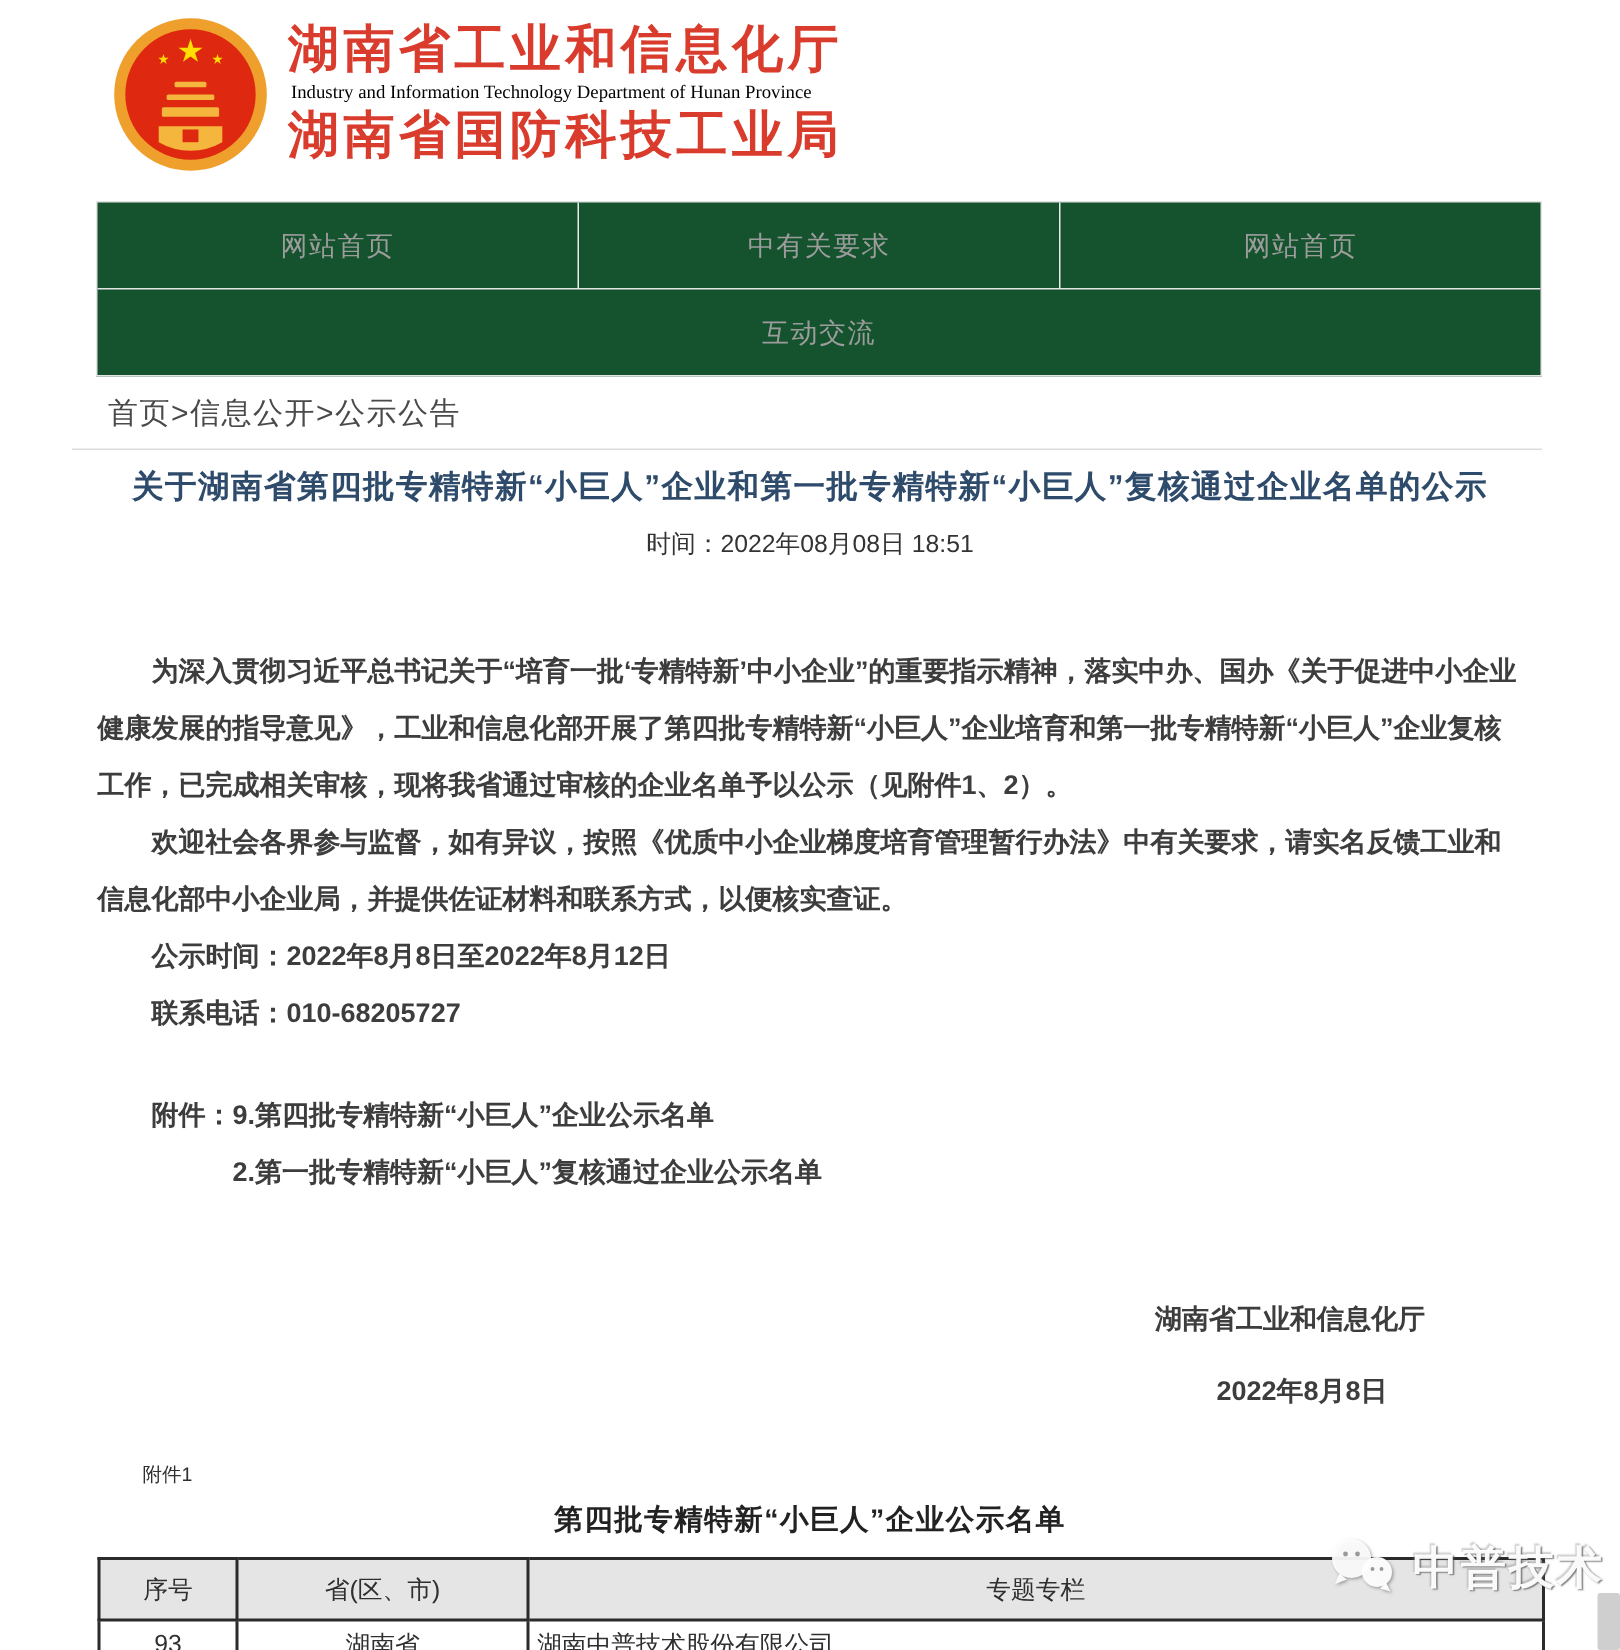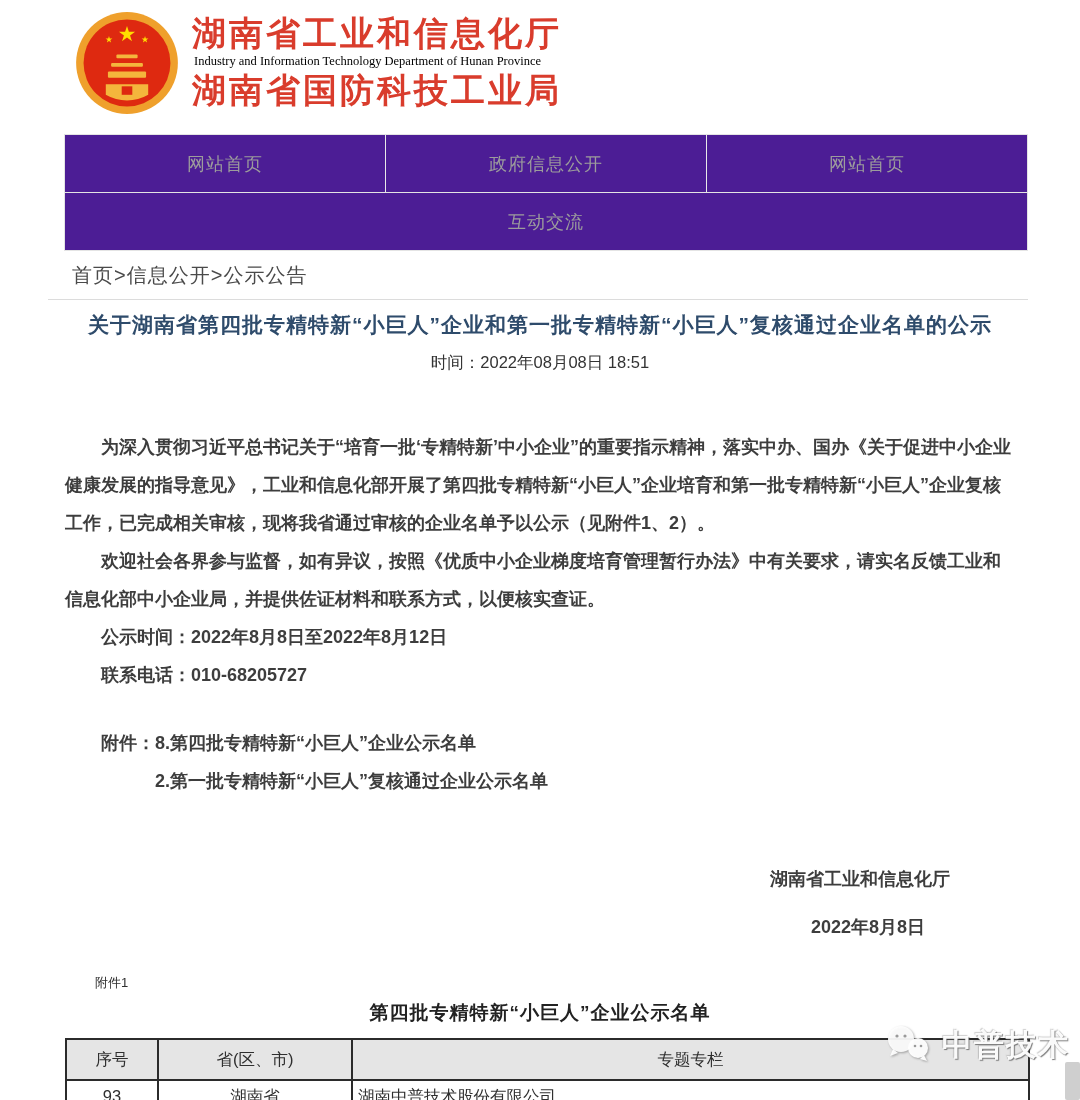--- a/index.html
+++ b/index.html
@@ -14,21 +14,21 @@
   
   .header { display:flex; align-items:flex-start; padding:10px 0 0 74px; height:122px; }
   .emblem { width:106px; height:106px; flex:0 0 auto; }
   .header-text { margin-left:12px; padding-top:4px; }
   .org1,.org2 {
     color:#d93c2c; font-weight:bold; font-size:34px;
     letter-spacing:3px; line-height:38px; white-space:nowrap;
   }
   .org-en { color:#000000; font-size:12.5px; line-height:16px; margin:1px 0 2px 2px; white-space:nowrap;font-family:Liberation Serif, serif; }
   
-  .nav { margin:12px 52px 0 64px; border:1px solid #e4e4e4; background:#4c1d95; }
+  .nav { margin:12px 52px 0 64px; border:1px solid #e4e4e4; background:#14532d; }
   .nav-row { display:flex; }
   .nav-row + .nav-row { border-top:1px solid #e4e4e4; }
   .nav-cell {
     flex:1; height:57px; display:flex; align-items:center; justify-content:center;
     font-size:18px; color:#9c9c9c; cursor:pointer; letter-spacing:1px;
   }
   .nav-cell + .nav-cell { border-left:1px solid #e9e9e9; }
   
   .breadcrumb-wrap { margin:0 52px 0 48px; border-bottom:1px solid #dcdcdc; padding:11px 0 10px 24px; }
   .breadcrumb { font-size:20px; color:#4a4a4a; letter-spacing:1px; }
@@ -105,21 +105,21 @@
       <div class="org2">湖南省国防科技工业局</div>
     </div>
   </div>
 
   <div class="nav">
     <div class="nav-row">
       <div class="nav-cell">
         <span>网站首页</span>
       </div>
       <div class="nav-cell">
-        <span>政府信息公开</span>
+        <span>中有关要求</span>
       </div>
       <div class="nav-cell">
         <span>网站首页</span>
       </div>
     </div>
     <div class="nav-row">
       <div class="nav-cell">
         <span>互动交流</span>
       </div>
     </div>
@@ -137,21 +137,21 @@
   </div>
 
   <div class="article-body">
     <p class="indent">为深入贯彻习近平总书记关于“培育一批‘专精特新’中小企业”的重要指示精神，落实中办、国办《关于促进中小企业健康发展的指导意见》，工业和信息化部开展了第四批专精特新“小巨人”企业培育和第一批专精特新“小巨人”企业复核工作，已完成相关审核，现将我省通过审核的企业名单予以公示（见附件1、2）。</p>
     <p class="indent">欢迎社会各界参与监督，如有异议，按照《优质中小企业梯度培育管理暂行办法》中有关要求，请实名反馈工业和信息化部中小企业局，并提供佐证材料和联系方式，以便核实查证。</p>
     <p class="indent">公示时间：2022年8月8日至2022年8月12日</p>
     <p class="indent">联系电话：010-68205727</p>
 
     <div class="attach-block">
       <div class="attach-line1">
-        <span>附件：</span><span class="attach-link">8.第四批专精特新“小巨人”企业公示名单</span>
+        <span>附件：</span><span class="attach-link">9.第四批专精特新“小巨人”企业公示名单</span>
       </div>
       <div class="attach-line2">
         <span class="attach-link">2.第一批专精特新“小巨人”复核通过企业公示名单</span>
       </div>
     </div>
 
     <div class="signature">
       <div>湖南省工业和信息化厅</div>
       <div class="sig-date">2022年8月8日</div>
     </div>

